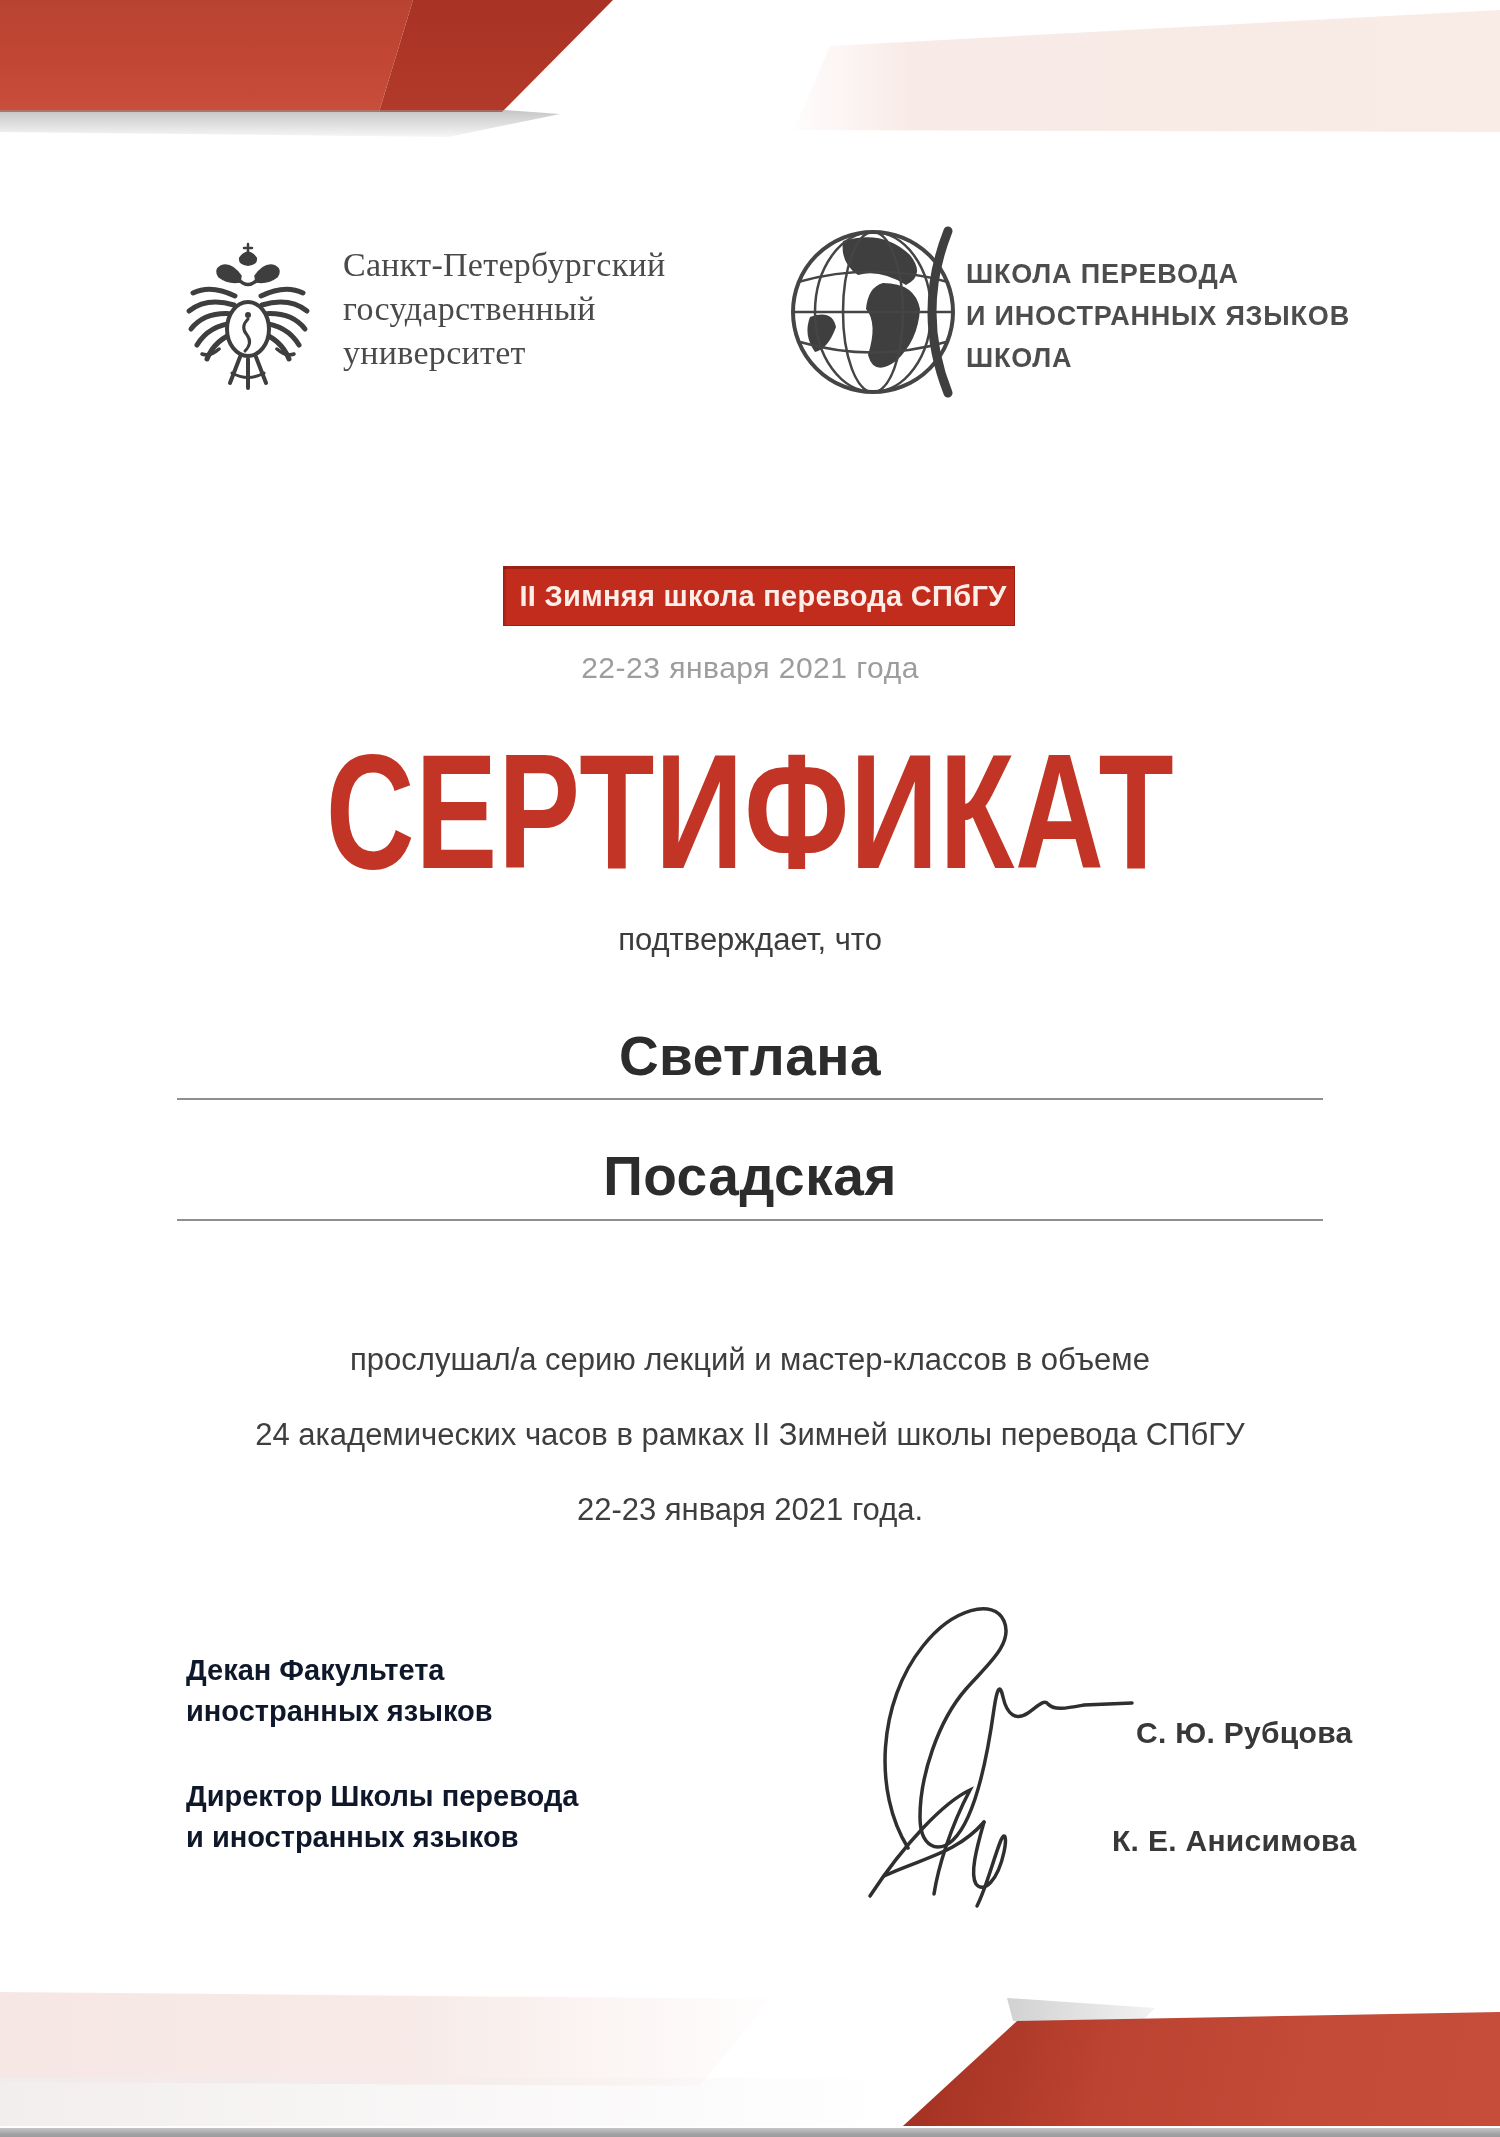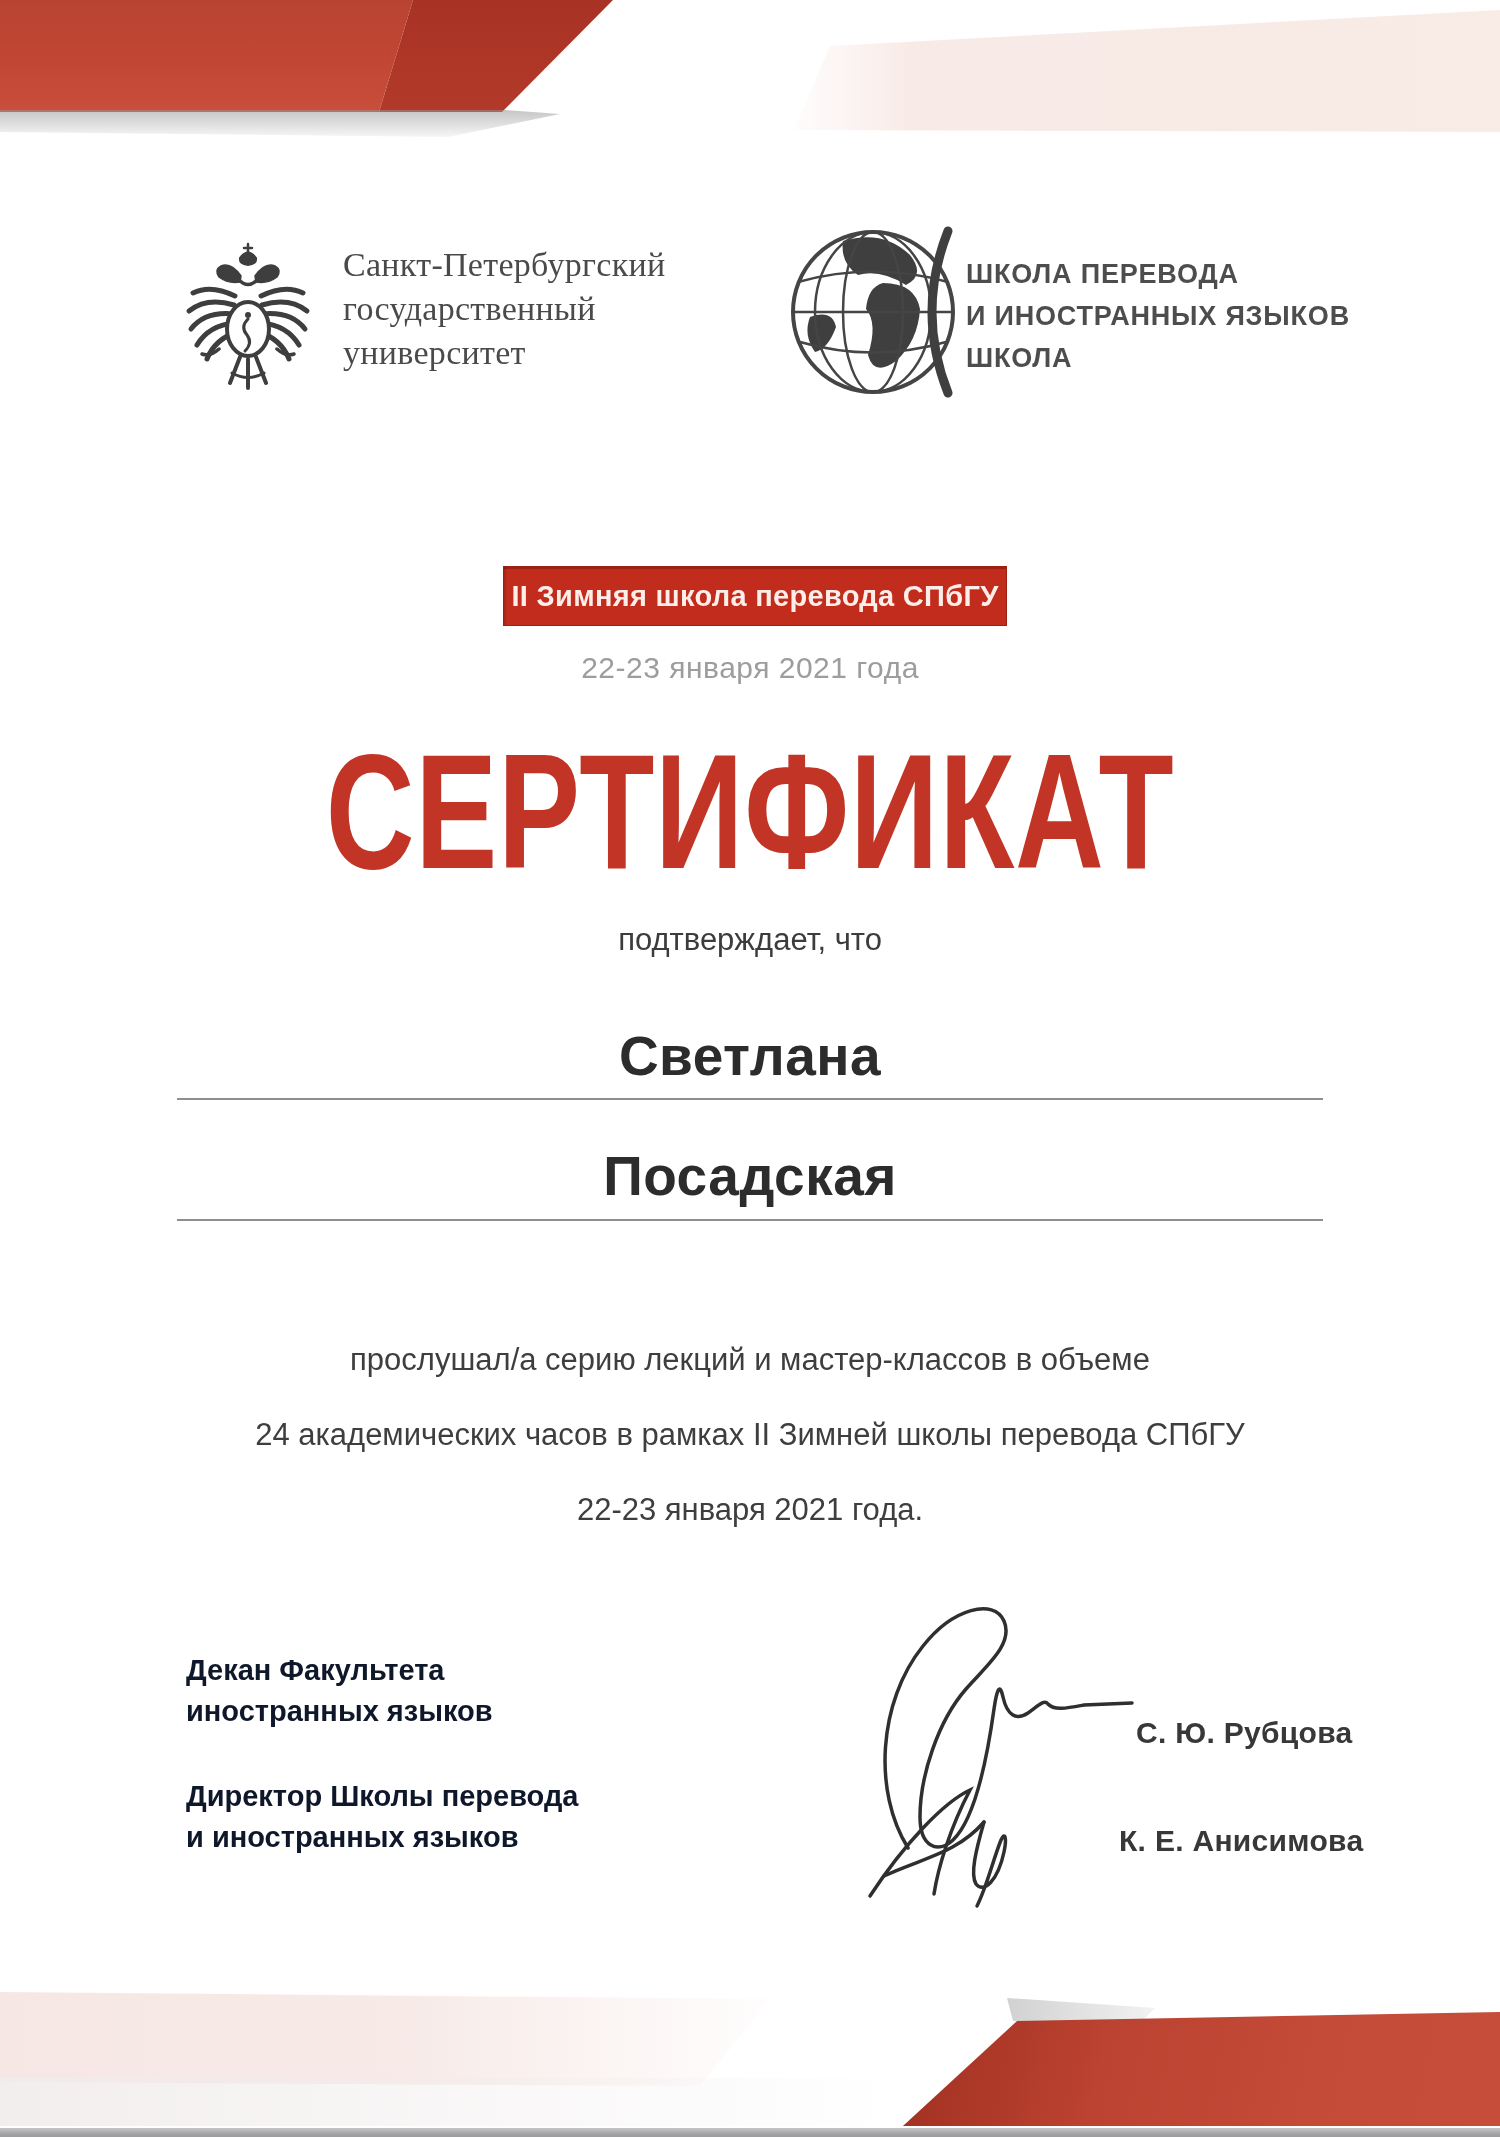--- a/index.html
+++ b/index.html
@@ -37,21 +37,21 @@
   
   .uni-logo{position:absolute;left:183px;top:241px;width:130px;height:155px;}
   .uni-name{position:absolute;left:343px;top:243px;font-family:"Liberation Serif","DejaVu Serif",serif;
     font-size:34px;line-height:44px;color:#4a4a4a;letter-spacing:.3px;}
   .school-logo{position:absolute;left:788px;top:223px;width:182px;height:182px;}
   .school-name{position:absolute;left:966px;top:253px;font-weight:bold;font-size:27px;line-height:42px;
     color:#4d4d4d;letter-spacing:.8px;}
   
   .badge{position:absolute;left:503px;top:566px;width:502px;height:58px;background:#c22c1c;
     border:1px solid #9e2012;box-shadow:inset 0 2px 0 rgba(0,0,0,.22), inset 2px 0 0 rgba(0,0,0,.12);
-    display:flex;align-items:center;justify-content:center;}
+    display:flex;align-items:center;justify-content:center;padding-left:8px;}
   .badge span{color:#fdeee9;font-weight:bold;font-size:29px;letter-spacing:.3px;}
   .dates{position:absolute;left:0;top:651px;width:1500px;text-align:center;
     font-size:30px;color:#9d9d9d;letter-spacing:.5px;}
   .cert-title{position:absolute;left:0;top:728px;width:1500px;text-align:center;
     font-size:164px;font-weight:bold;color:#c23526;letter-spacing:1px;line-height:168px;
     transform:scaleX(.75);transform-origin:50% 50%;white-space:nowrap;}
   .confirms{position:absolute;left:0;top:922px;width:1500px;text-align:center;
     font-size:31px;color:#3c3c3c;}
   .name-line{position:absolute;left:0;width:1500px;text-align:center;
     font-size:55px;font-weight:bold;color:#2c2c2c;letter-spacing:.5px;}
@@ -64,21 +64,21 @@
     font-size:31px;line-height:75px;color:#3e3e3e;}
   
   .role{position:absolute;left:186px;font-weight:bold;font-size:29px;line-height:41px;color:#0f172a;}
   .role1{top:1650px;}
   .role2{top:1776px;}
   .sig{position:absolute;}
   .sig1{left:868px;top:1590px;width:272px;height:282px;}
   .sig2{left:856px;top:1784px;width:212px;height:128px;}
   .sig-name{position:absolute;font-size:30px;font-weight:bold;color:#383838;letter-spacing:.3px;}
   .sig-name1{left:1136px;top:1716px;}
-  .sig-name2{left:1112px;top:1824px;margin-left:7px;}
+  .sig-name2{left:1112px;top:1824px;}
 </style>
 </head>
 <body>
 
 <div class="page">
 
   <div class="tl-red-bright"></div>
   <div class="tl-red-dark"></div>
   <div class="tl-shadow"></div>
   <div class="tr-pink"></div>

